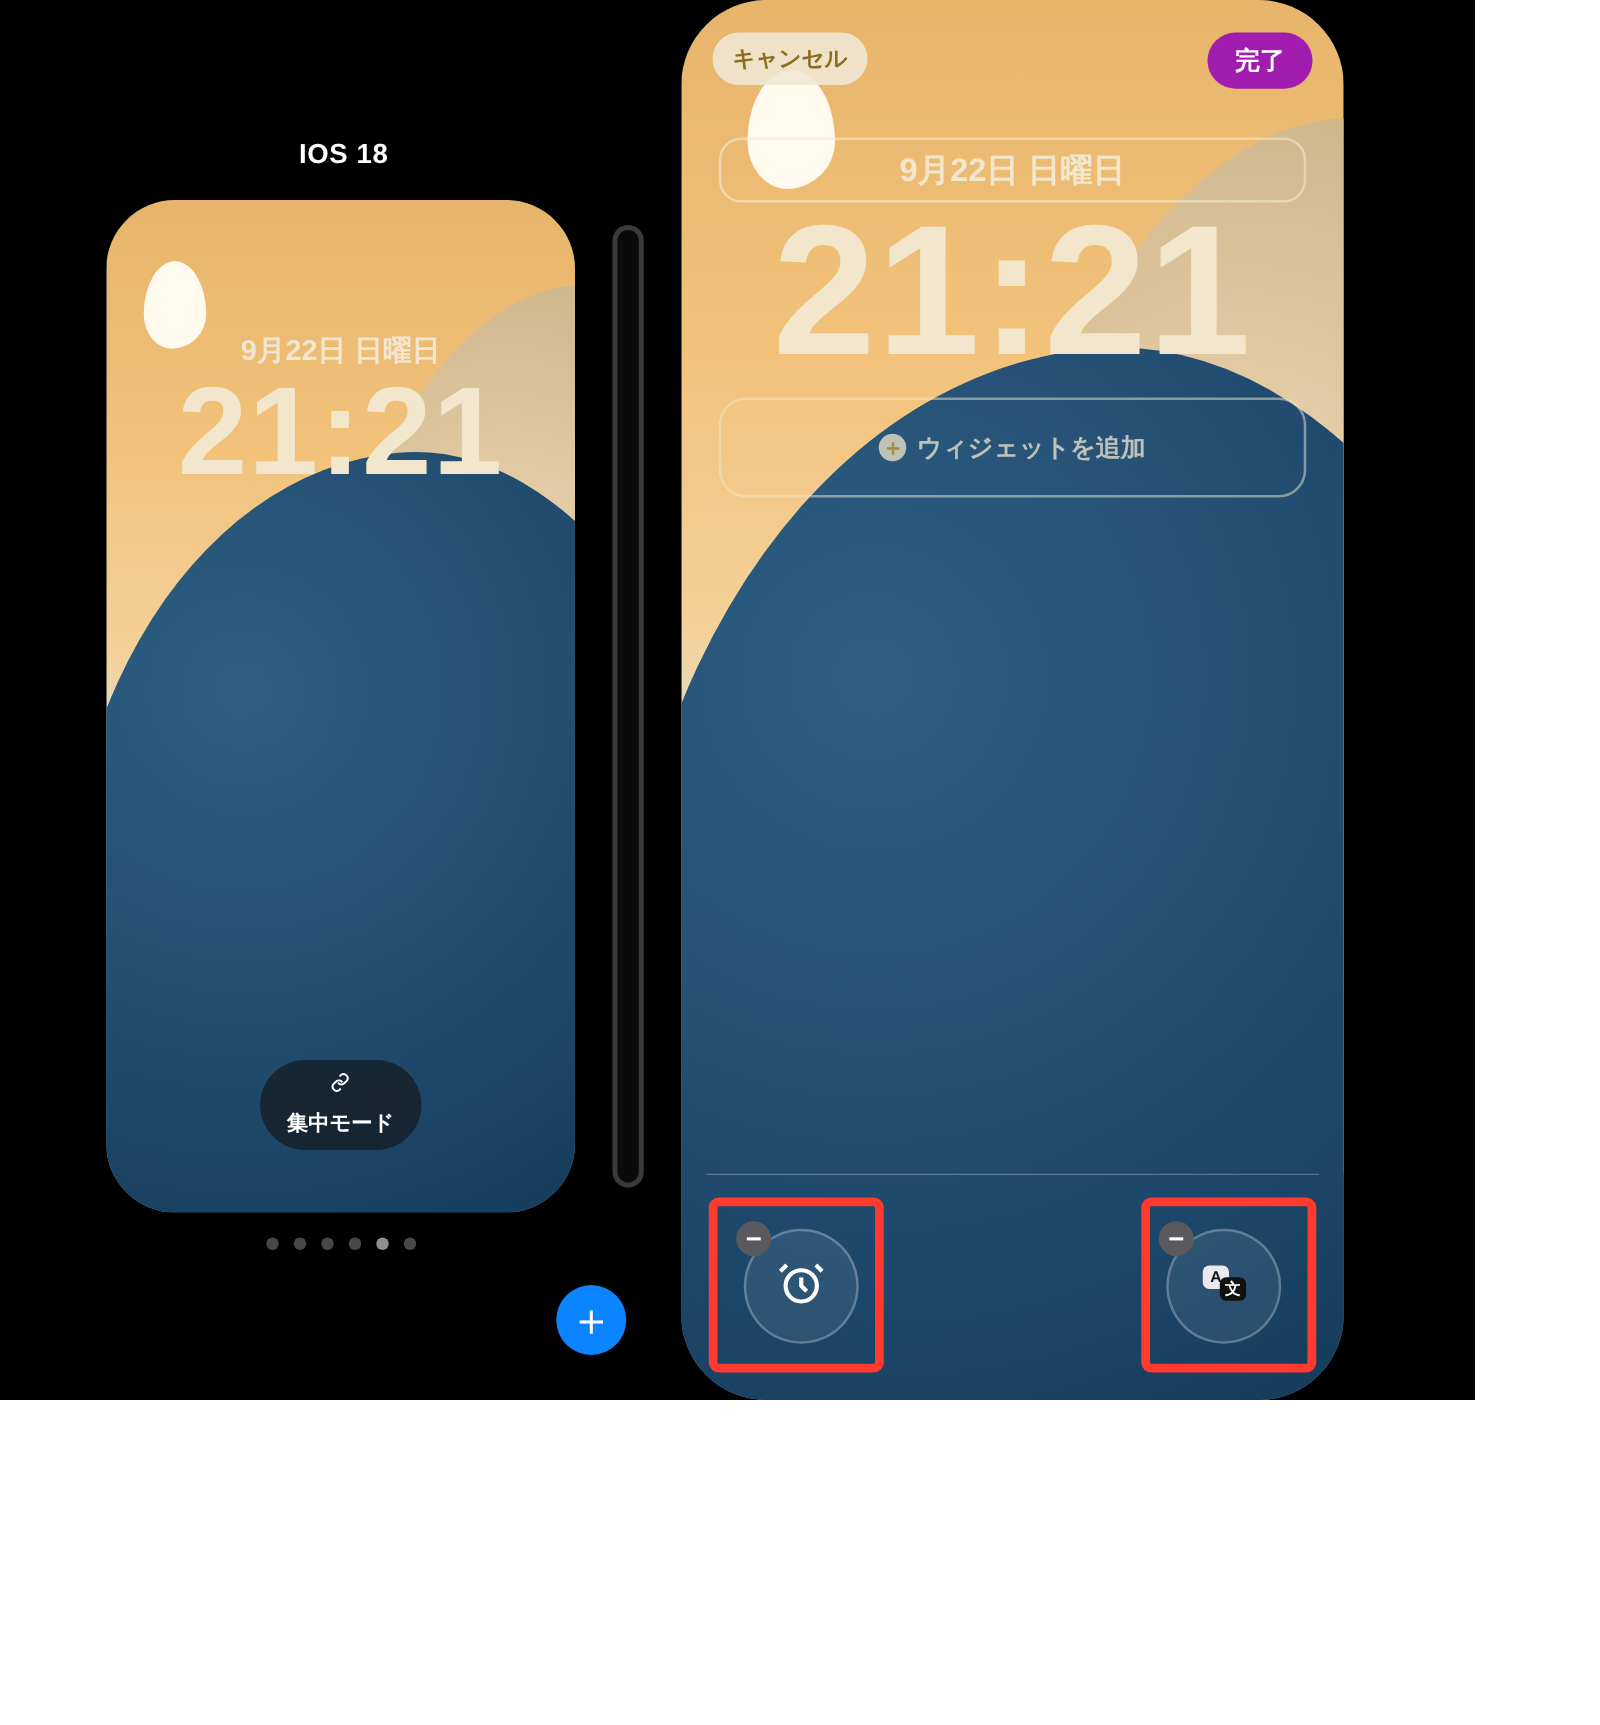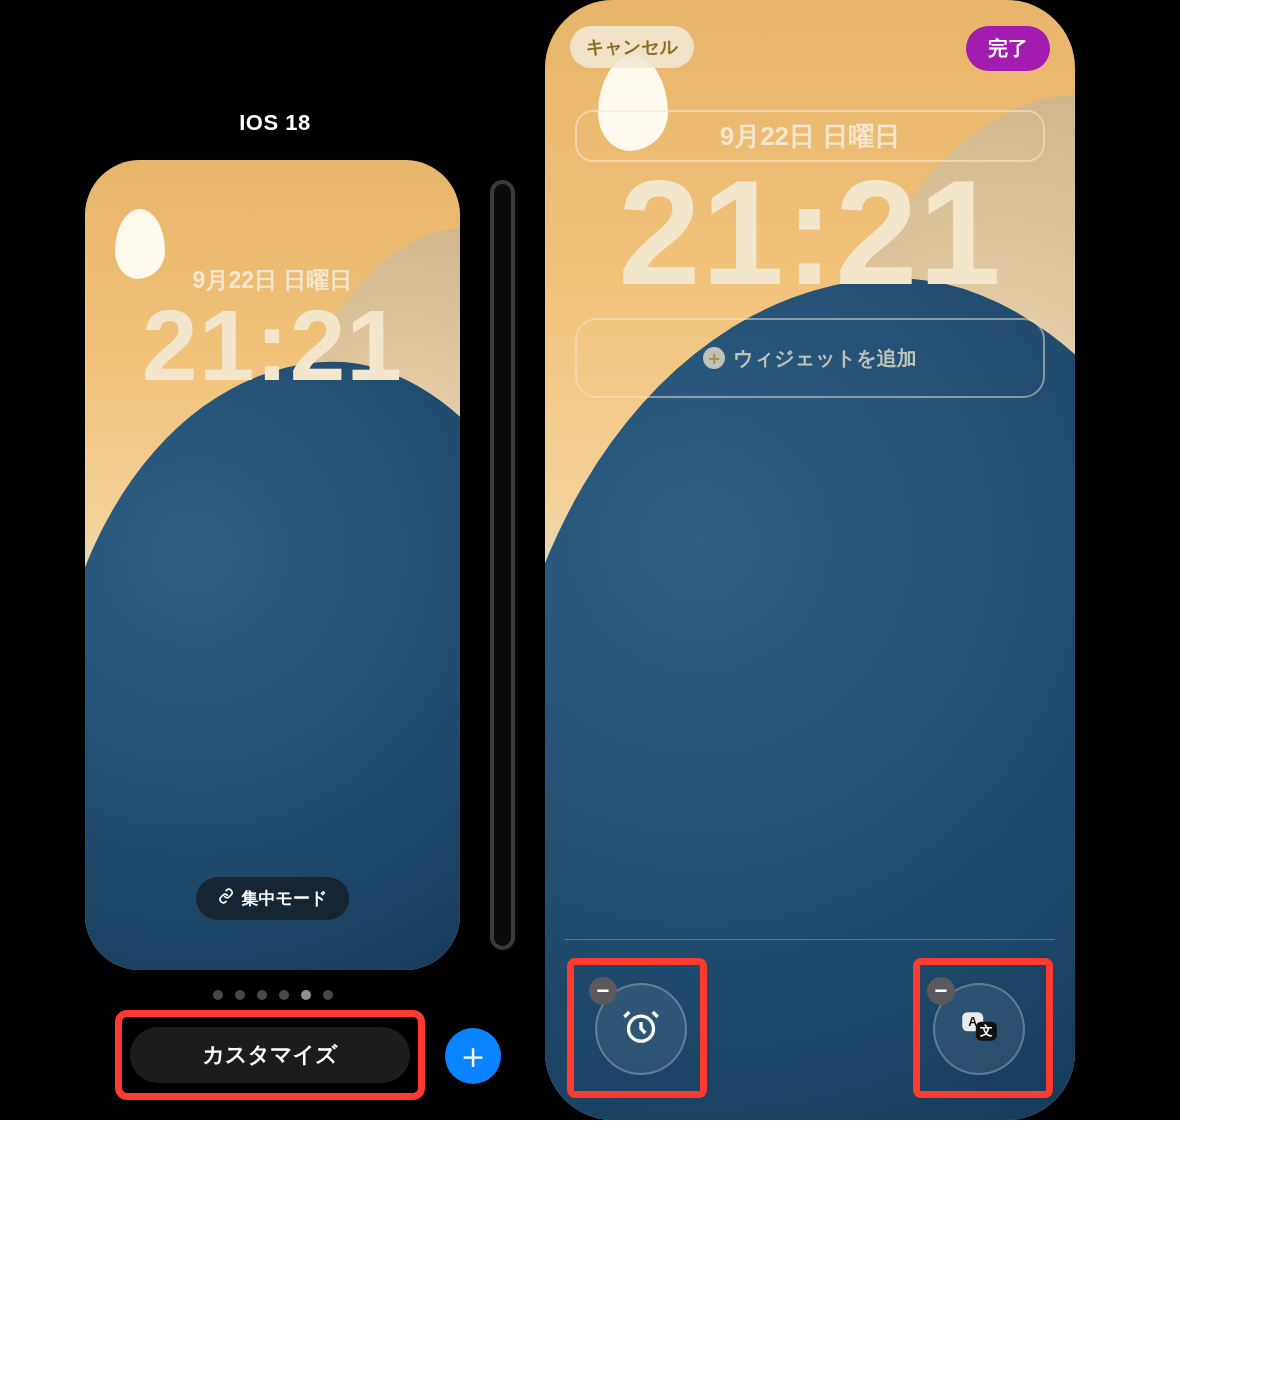--- a/index.html
+++ b/index.html
@@ -70,20 +70,21 @@
 
   .focus-pill {
     position: absolute;
     bottom: 50px; left: 50%; transform: translateX(-50%);
     display: flex; align-items: center; gap: 8px;
     background: rgba(20,20,22,.65);
     color: #fff;
     font-size: 17px; font-weight: 600;
     padding: 10px 22px;
     border-radius: 999px;
+    flex-direction: column;
   }
   .focus-pill svg { width: 16px; height: 16px; }
 
   .page-dots {
     position: absolute;
     left: 0; width: 545px; top: 990px;
     display: flex; justify-content: center; gap: 12px;
   }
   .page-dots .d { width: 10px; height: 10px; border-radius: 50%; background: #48484a; }
   .page-dots .d.on { background: #8e8e93; }
@@ -292,23 +293,20 @@
   <div class="page-dots" id="page-dots">
       <div class="d"></div>
       <div class="d"></div>
       <div class="d"></div>
       <div class="d"></div>
       <div class="d on"></div>
       <div class="d"></div>
     </div>
 
   <div class="bottom-row">
-    <div class="hi-box-1">
-      <div class="customize-btn">カスタマイズ</div>
-    </div>
     <div class="add-fab">
       <span>＋</span>
     </div>
   </div>
 
   <div class="phone-right">
     <div class="wp">
       <div class="sky"></div>
         <div class="dune2"></div>
         <div class="dune"></div>

